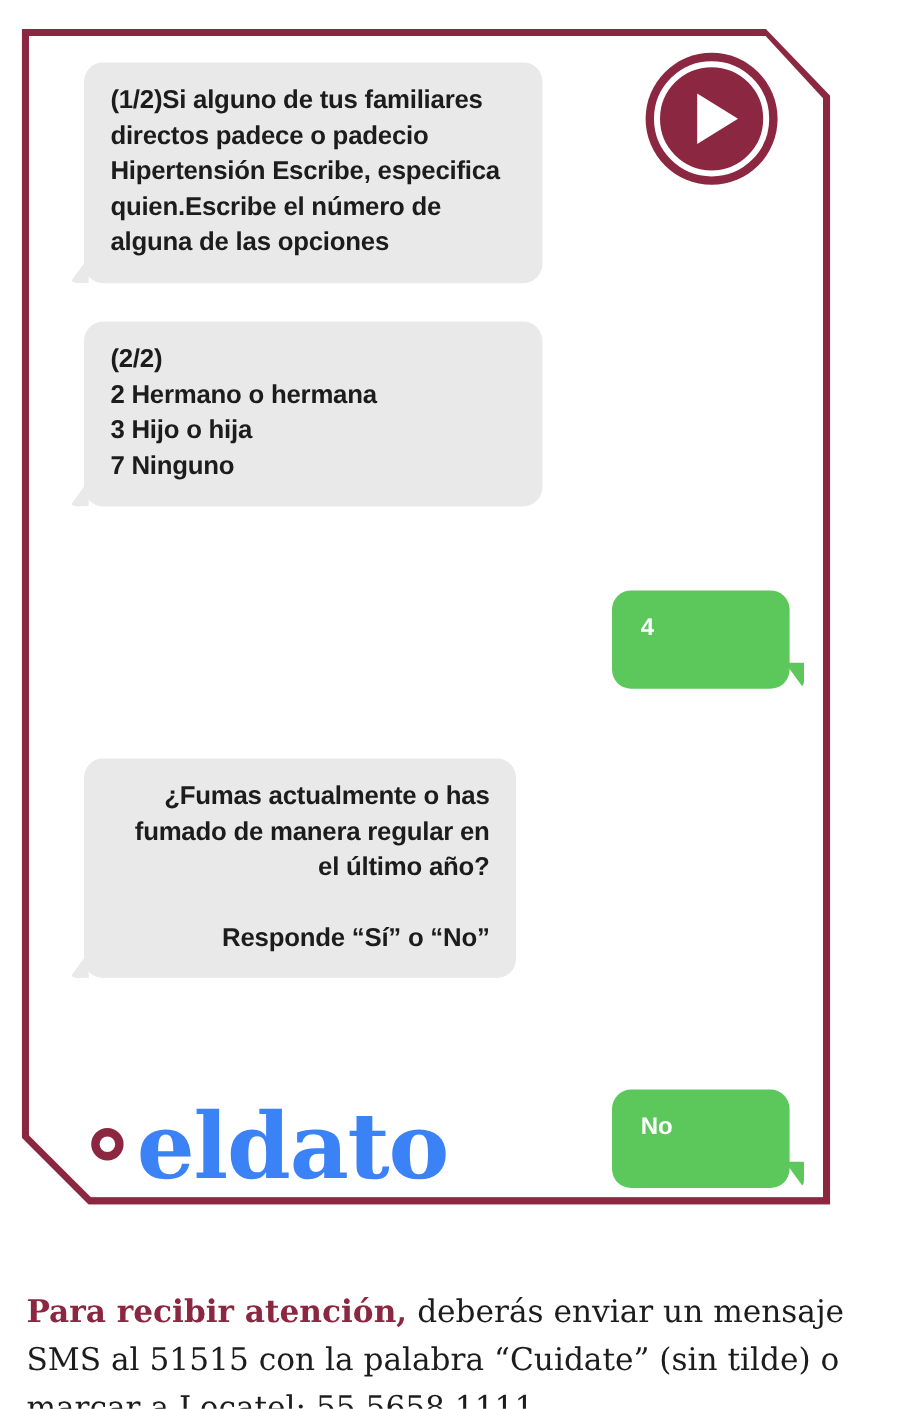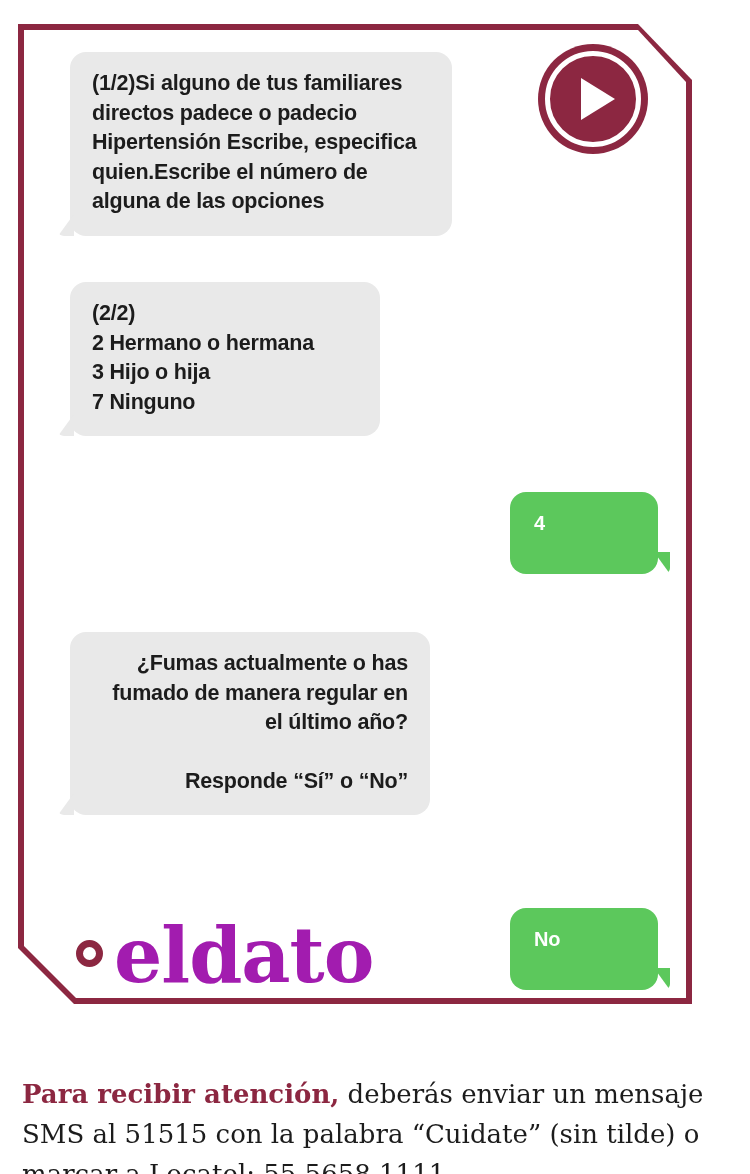--- a/index.html
+++ b/index.html
@@ -89,21 +89,21 @@
   .bubble.outgoing .tail {
     right: -12px;
     bottom: 0;
     border-width: 0 16px 22px 0;
     border-style: solid;
     border-color: transparent #5cc85c transparent transparent;
     border-bottom-right-radius: 6px;
   }
 
   #msg-1 { left: 52px; top: 28px;  width: 382px; }
-  #msg-2 { left: 52px; top: 258px; width: 310px; }
+  #msg-2 { left: 52px; top: 244px; width: 382px; }
   #msg-3 { right: 34px; top: 468px; width: 148px; height: 82px; }
   #msg-4 { left: 52px; top: 608px; width: 360px; text-align: right; }
   #msg-5 { right: 34px; top: 884px; width: 148px; height: 82px; }
 
   .bubble p { margin: 0; }
   .bubble p + p { margin-top: 29px; }
   .line { display: block; }
 
   
   .play-badge {
@@ -152,21 +152,21 @@
     border: 7px solid #8c2741;
     box-sizing: border-box;
     margin-right: 11px;
     margin-bottom: 6px;
   }
   .brand .word {
     font-family: "DejaVu Serif", serif;
     font-weight: 700;
     font-size: 76px;
     line-height: 76px;
-    color: #a21caf;
+    color: #3b82f6;
     letter-spacing: -1px;
   }
 
   
   .footer {
     position: absolute;
     left: 22px;
     top: 1026px;
     width: 710px;
     font-family: "DejaVu Serif", serif;

